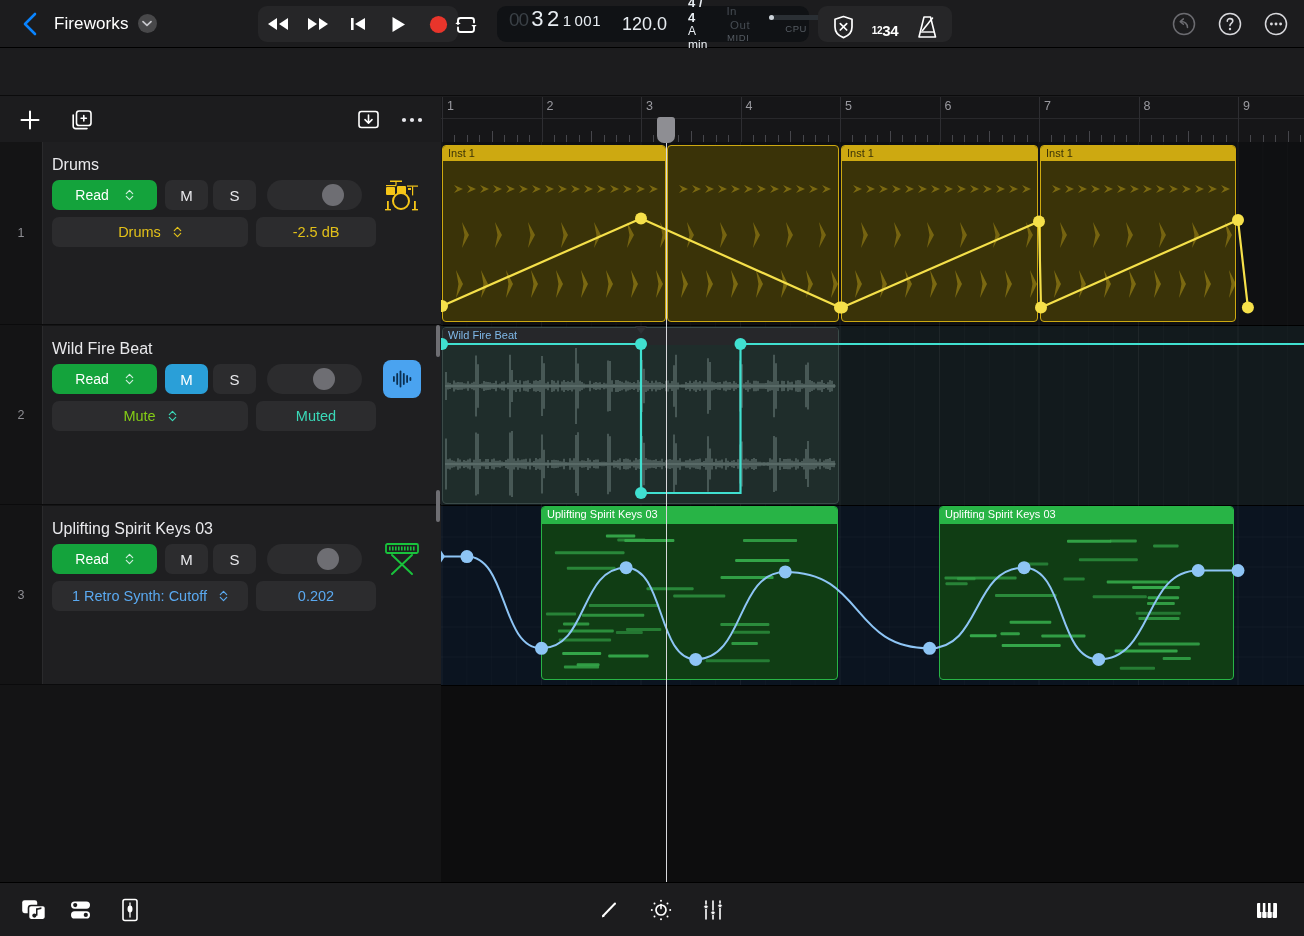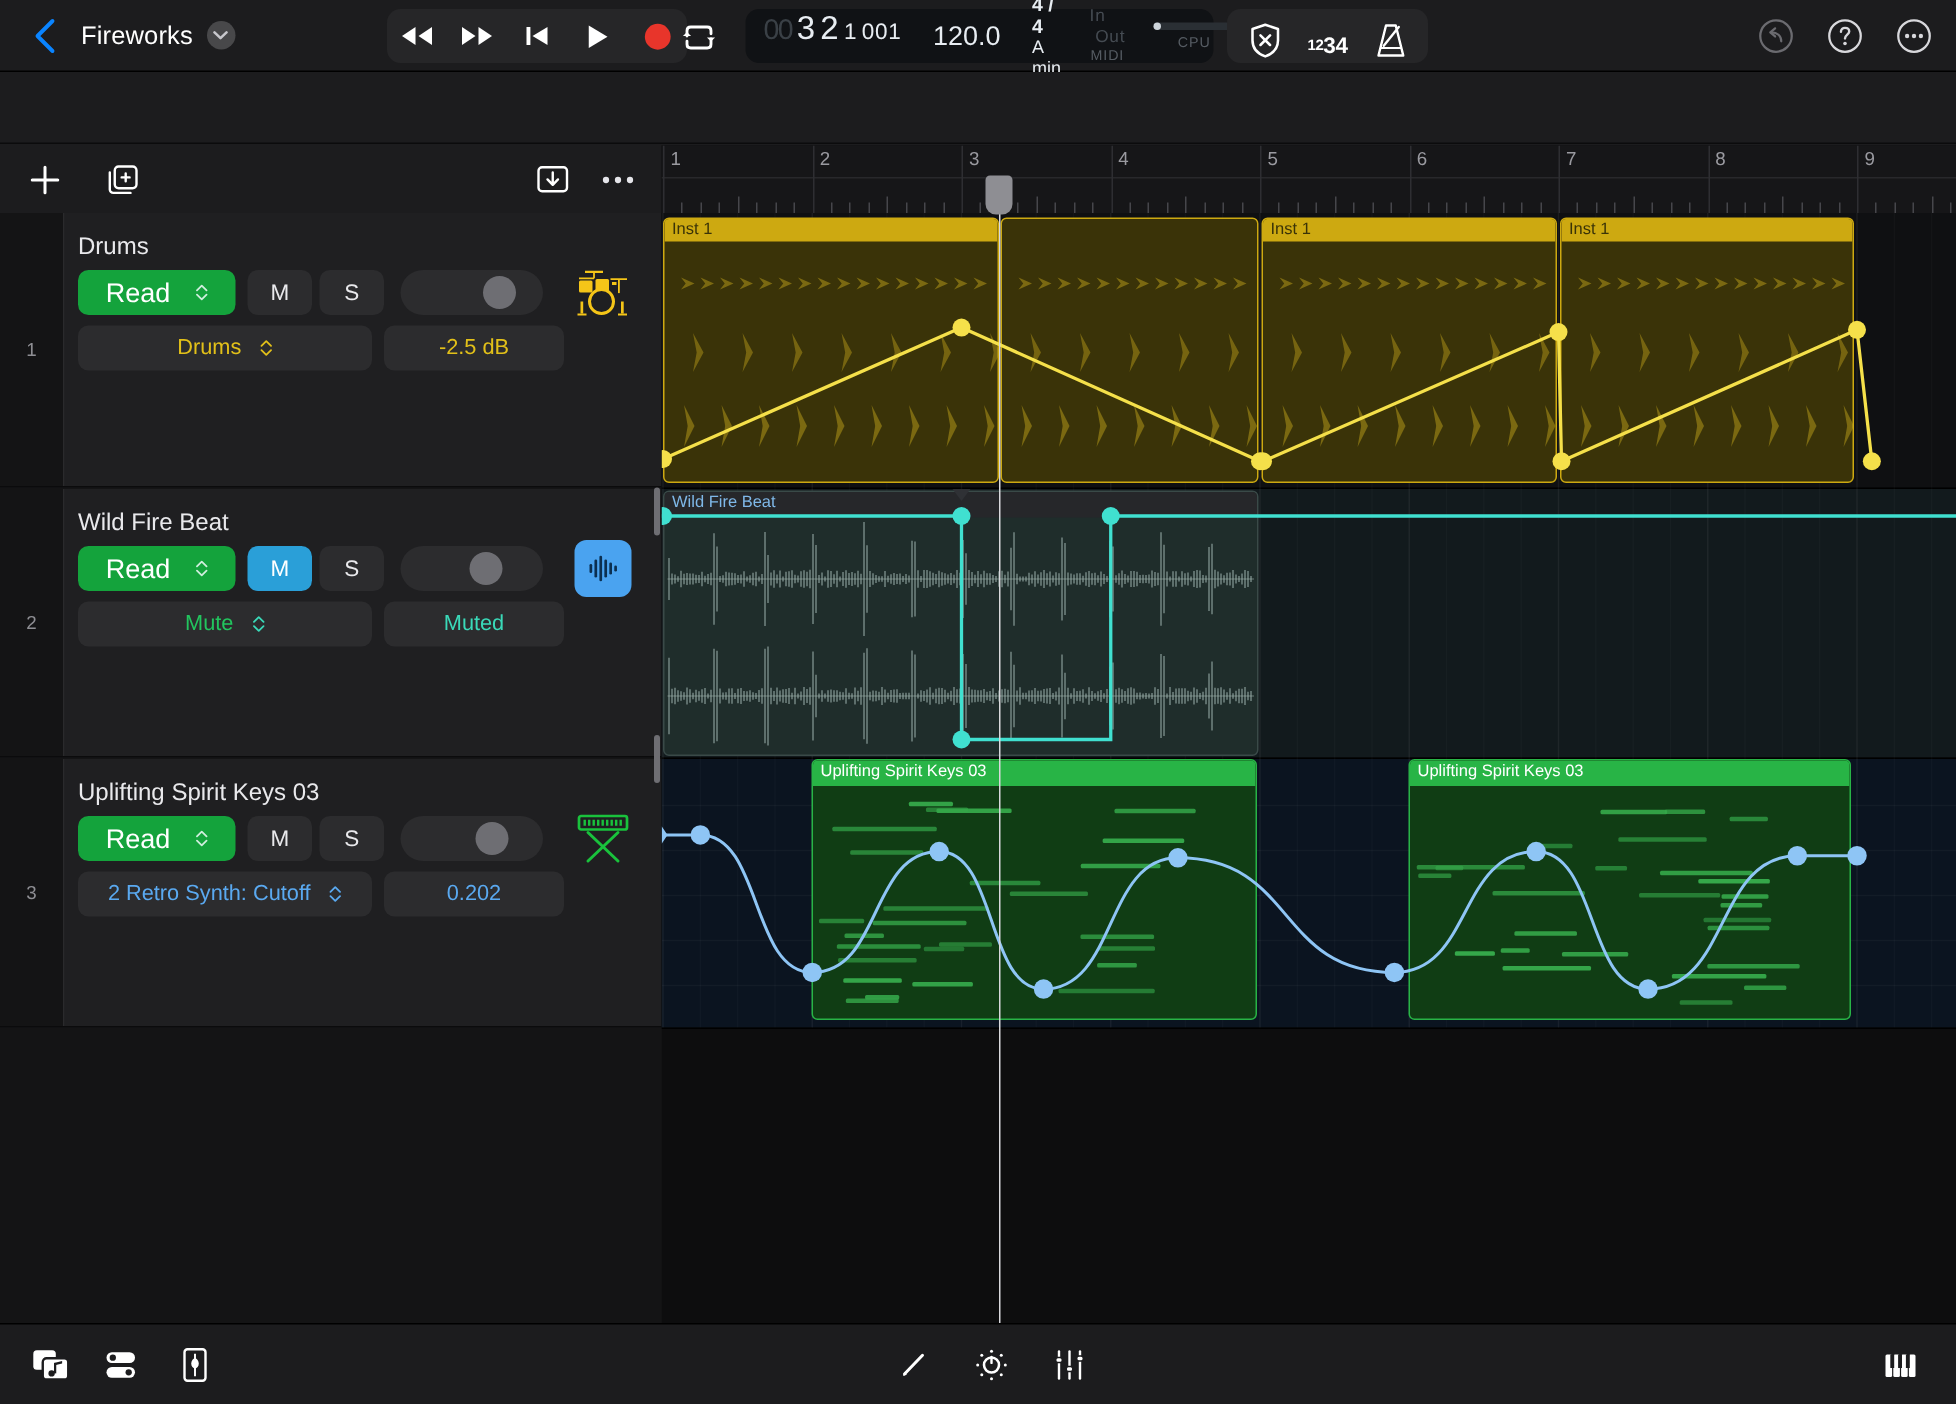--- a/index.html
+++ b/index.html
@@ -145,21 +145,21 @@
     border-right:1px solid #2a2a2c;
   }
   .tr-body { position:absolute; left:43px; top:0; right:0; height:100%; }
   .tr-name { position:absolute; left:9px; top:14px; font-size:16px; color:#e9e9ec; }
   .auto-btn {
     position:absolute; left:9px; top:38px; width:105px; height:30px;
     background:#14a33c; border-radius:7px;
     display:flex; align-items:center; justify-content:center; gap:16px;
     cursor:pointer;
   }
-  .auto-btn span { font-size:18px; color:#fff; }
+  .auto-btn span { font-size:14px; color:#fff; }
   .ms-btn {
     position:absolute; top:38px; width:43px; height:30px;
     background:#2c2c2e; border-radius:7px;
     display:flex; align-items:center; justify-content:center;
     font-size:15px; color:#e9e9ec; cursor:pointer;
   }
   .ms-btn.m { left:122px; }
   .ms-btn.s { left:170px; }
   .ms-btn.on { background:#2a9fd8; color:#fff; }
   .vol-slider {
@@ -596,21 +596,21 @@
               <rect x="2" y="7" width="1.8" height="6" rx=".9"></rect>
               <rect x="5.3" y="4" width="1.8" height="12" rx=".9"></rect>
               <rect x="8.6" y="1.5" width="1.8" height="17" rx=".9"></rect>
               <rect x="11.9" y="4" width="1.8" height="12" rx=".9"></rect>
               <rect x="15.2" y="6" width="1.8" height="8" rx=".9"></rect>
               <rect x="18.5" y="8" width="1.8" height="4" rx=".9"></rect>
             </g>
           </svg>
         </div>
         <div class="param-sel">
-          <span style="color:#22c55e">Mute</span>
+          <span style="color:#84cc16">Mute</span>
           <svg width="9" height="12" viewBox="0 0 9 12">
             <path d="M1.3 4.6 L4.5 1.4 L7.7 4.6" stroke="#3ad9b8" stroke-width="1.2" fill="none" stroke-linecap="round" stroke-linejoin="round"></path>
             <path d="M1.3 7.4 L4.5 10.6 L7.7 7.4" stroke="#3ad9b8" stroke-width="1.2" fill="none" stroke-linecap="round" stroke-linejoin="round"></path>
           </svg>
         </div>
         <div class="param-val" style="color:#3ad9b8">Muted</div>
       </div>
     </div>
 
     <div class="track-row" style="top:364px; height:179px;">
@@ -640,21 +640,21 @@
               <rect x="17" y="4.5" width="1.6" height="4"></rect>
                 <rect x="20" y="4.5" width="1.6" height="4"></rect>
               <rect x="23" y="4.5" width="1.6" height="4"></rect>
                 <rect x="26" y="4.5" width="1.6" height="4"></rect>
               <rect x="29" y="4.5" width="1.6" height="4"></rect>
             </g>
             <path d="M8 13 L28 32 M28 13 L8 32" stroke="#19c23c" stroke-width="2" stroke-linecap="round"></path>
           </svg>
         </div>
         <div class="param-sel">
-          <span style="color:#5aa9f0">2 Retro Synth: Cutoff</span>
+          <span style="color:#5aa9f0">1 Retro Synth: Cutoff</span>
           <svg width="9" height="12" viewBox="0 0 9 12">
             <path d="M1.3 4.6 L4.5 1.4 L7.7 4.6" stroke="#5aa9f0" stroke-width="1.2" fill="none" stroke-linecap="round" stroke-linejoin="round"></path>
             <path d="M1.3 7.4 L4.5 10.6 L7.7 7.4" stroke="#5aa9f0" stroke-width="1.2" fill="none" stroke-linecap="round" stroke-linejoin="round"></path>
           </svg>
         </div>
         <div class="param-val" style="color:#5aa9f0">0.202</div>
       </div>
     </div>
   </div>
 

